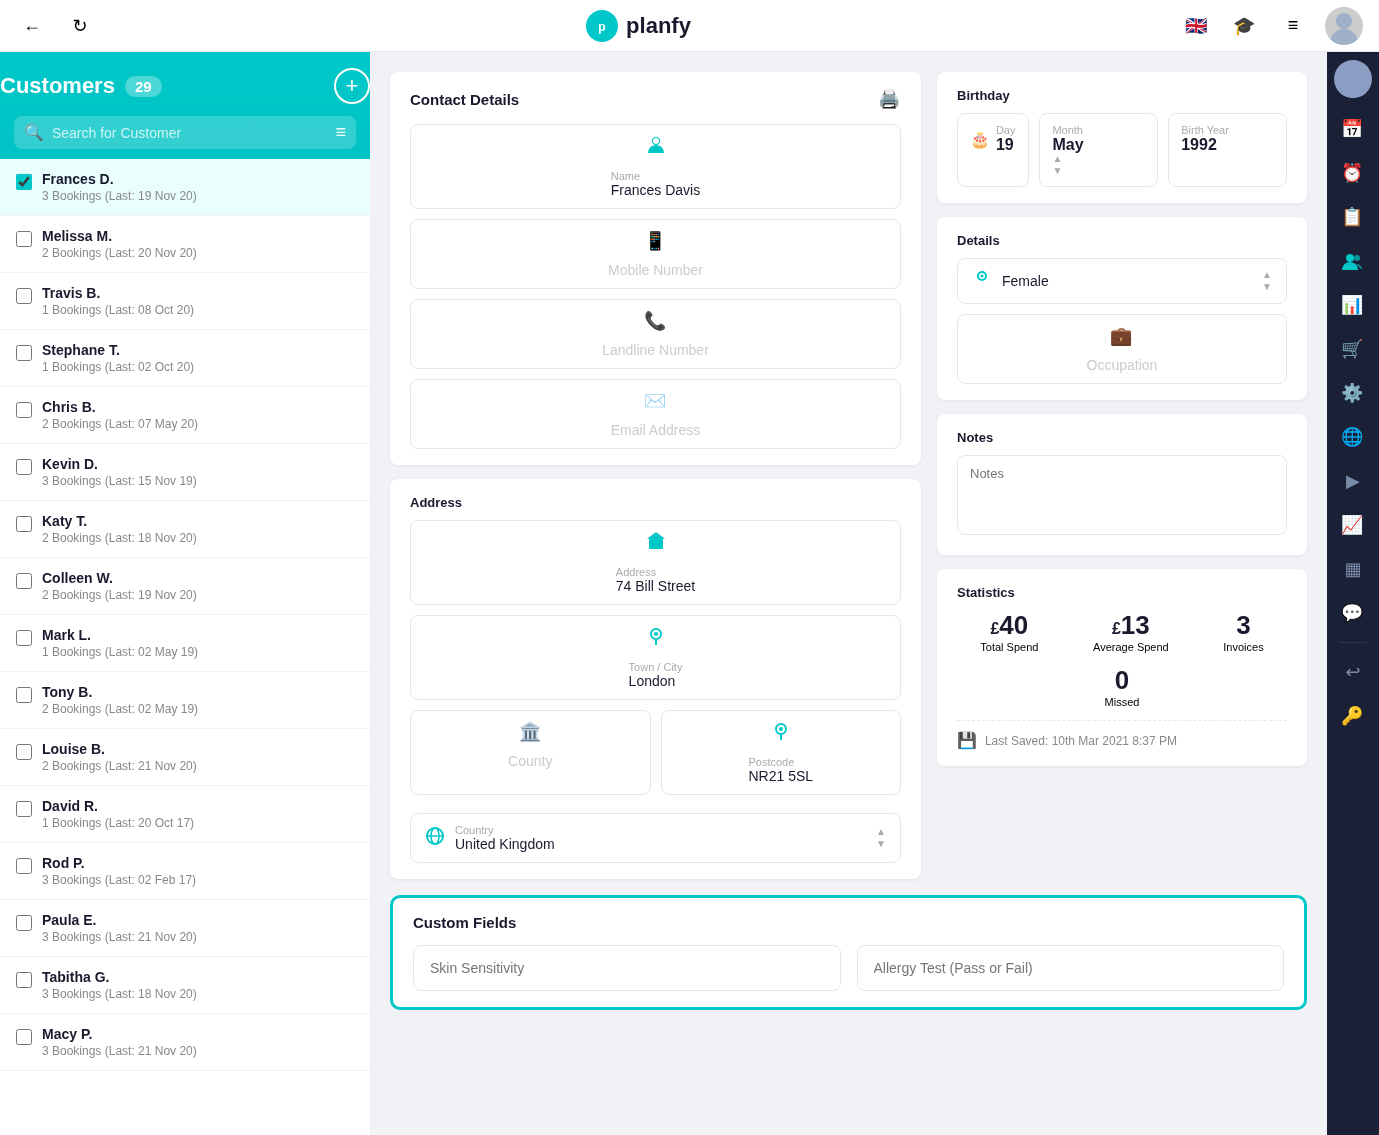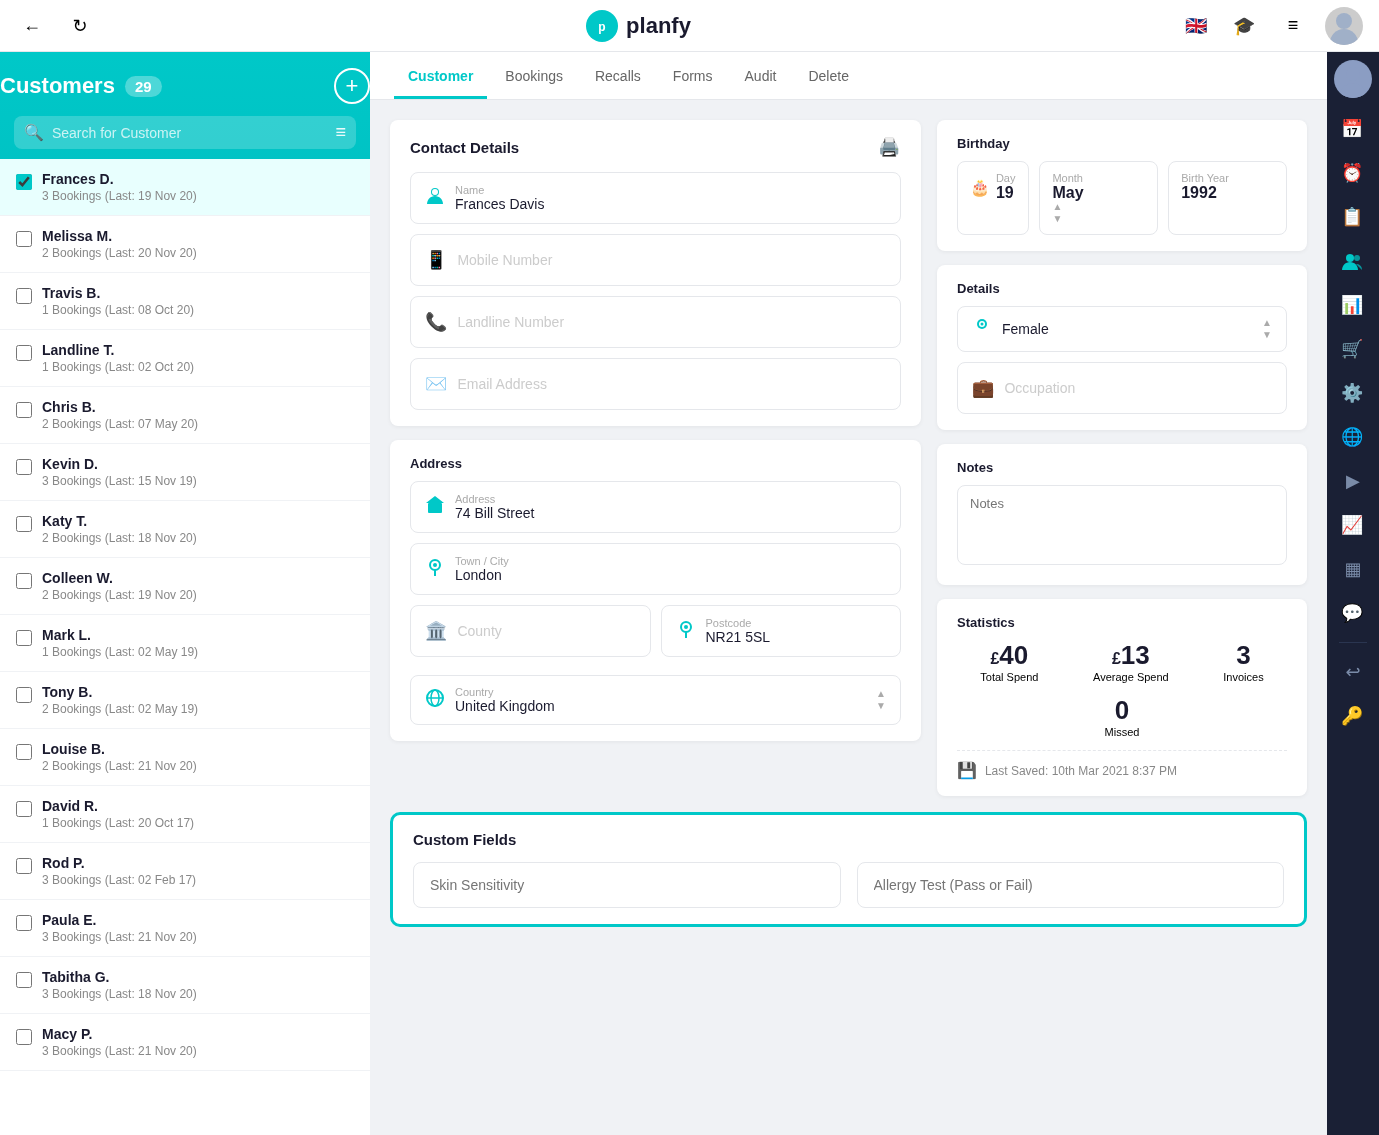--- a/index.html
+++ b/index.html
@@ -121,20 +121,21 @@
     .form-field {
       border: 1px solid #e5e7eb;
       border-radius: 8px;
       padding: 10px 14px;
       margin-bottom: 10px;
       display: flex;
       align-items: center;
       gap: 10px;
       background: #fff;
       min-height: 52px;
+      flex-direction: column;
     }
     .form-field:last-child { margin-bottom: 0; }
     .field-icon { color: #00c8c8; font-size: 18px; flex-shrink: 0; }
     .field-content { flex: 1; }
     .field-label { font-size: 11px; color: #aaa; }
     .field-value { font-size: 14px; color: #1a1a2e; font-weight: 500; }
     .field-placeholder { font-size: 14px; color: #ccc; }
 
     .section-label { font-size: 13px; font-weight: 700; color: #1a1a2e; margin-bottom: 10px; }
 
@@ -341,21 +342,21 @@
         <div class="customer-item">
       <input type="checkbox" class="customer-checkbox" style="">
       <div class="customer-info">
         <div class="customer-name">Travis B.</div>
         <div class="customer-meta">1 Bookings (Last: 08 Oct 20)</div>
       </div>
     </div>
         <div class="customer-item">
       <input type="checkbox" class="customer-checkbox" style="">
       <div class="customer-info">
-        <div class="customer-name">Landline T.</div>
+        <div class="customer-name">Stephane T.</div>
         <div class="customer-meta">1 Bookings (Last: 02 Oct 20)</div>
       </div>
     </div>
         <div class="customer-item">
       <input type="checkbox" class="customer-checkbox" style="">
       <div class="customer-info">
         <div class="customer-name">Chris B.</div>
         <div class="customer-meta">2 Bookings (Last: 07 May 20)</div>
       </div>
     </div>
@@ -434,29 +435,20 @@
       <div class="customer-info">
         <div class="customer-name">Macy P.</div>
         <div class="customer-meta">3 Bookings (Last: 21 Nov 20)</div>
       </div>
     </div>
       </div>
   </div>
 
   <div class="content-area">
 
-    <div class="tabs-bar">
-
-    <div class="tab-item active">Customer</div>
-        <div class="tab-item">Bookings</div>
-        <div class="tab-item">Recalls</div>
-        <div class="tab-item">Forms</div>
-        <div class="tab-item">Audit</div>
-        <div class="tab-item">Delete</div>
-      </div>
 
     <div class="content-scroll">
       <div class="two-col">
 
         <div class="col-left">
 
           <div class="card">
             <div style="display:flex;align-items:center;justify-content:space-between;margin-bottom:14px;">
               <div class="card-title" style="width:auto;background:none;padding:0;font-size:15px;font-weight:700;">Contact Details</div>
               <span class="print-icon">🖨️</span>

